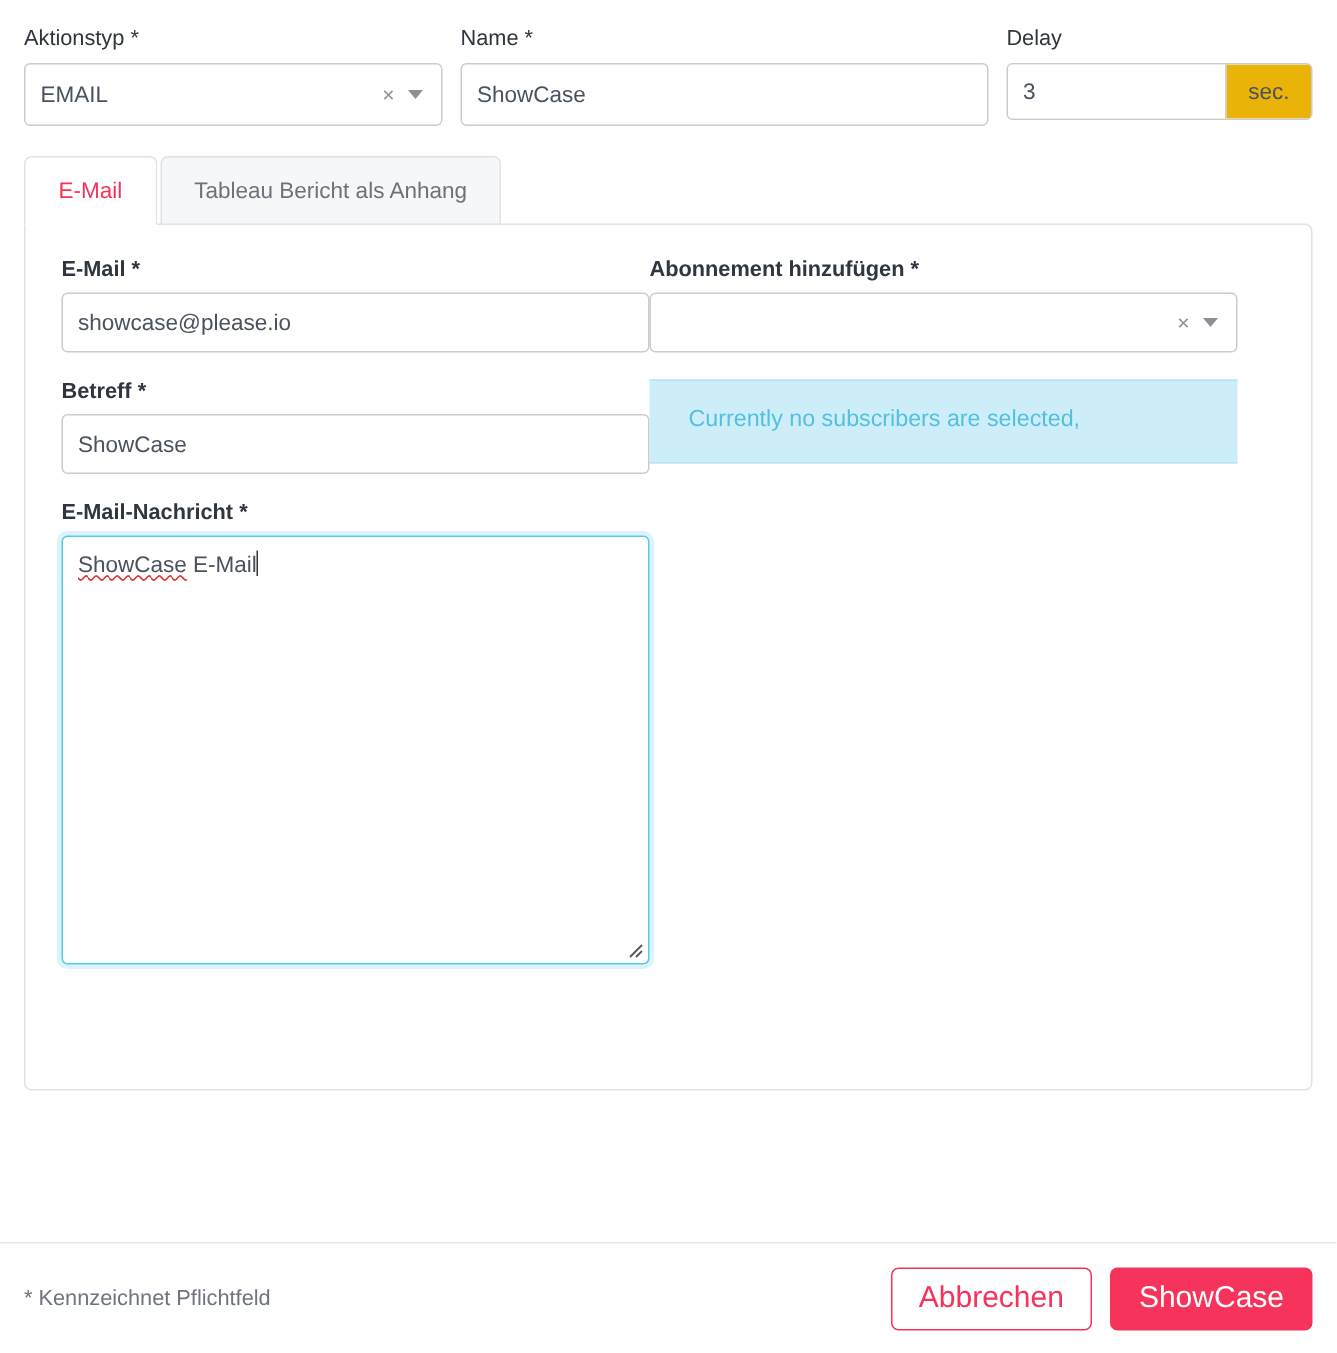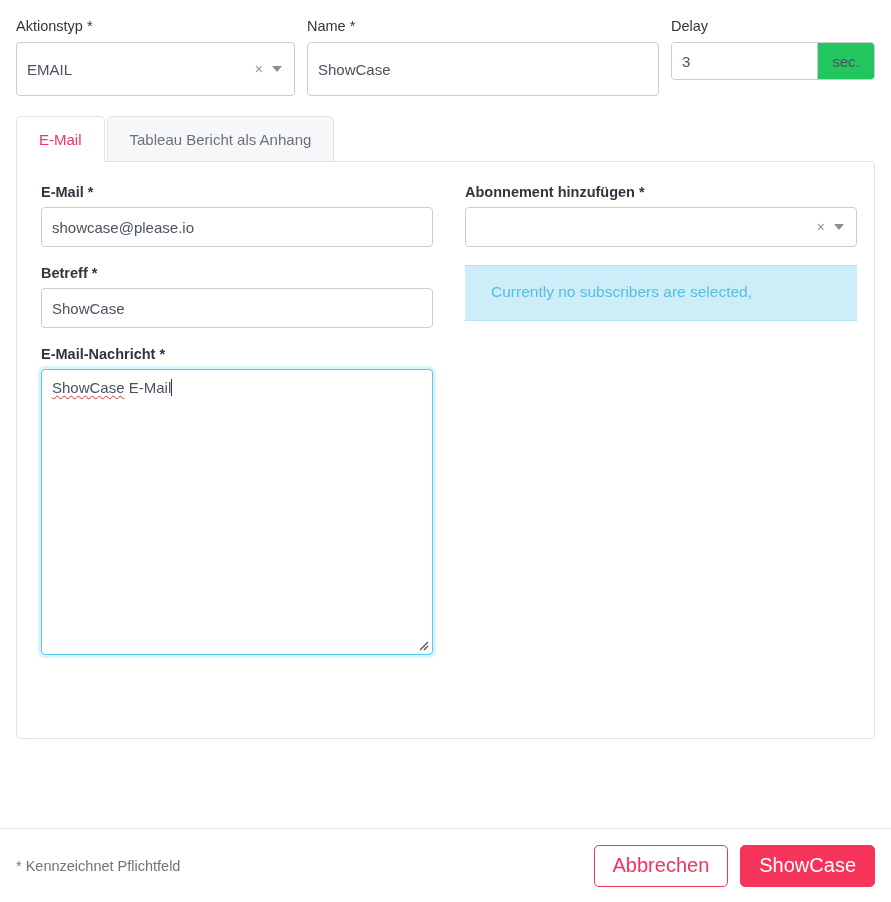--- a/index.html
+++ b/index.html
@@ -83,21 +83,21 @@
 
   .field-label-bold {
     font-size: 14.5px;
     font-weight: bold;
     color: #2f3640;
     margin-bottom: 7px;
     display: block;
   }
 
   .input-box {
-    height: 54px;
+    height: 42px;
     box-sizing: border-box;
     border: 1px solid #c9ccd1;
     border-radius: 4px;
     background: #fff;
     display: flex;
     align-items: center;
     padding: 0 10px;
     font-size: 15px;
     color: #4a5260;
   }
@@ -143,21 +143,21 @@
     display: flex;
     align-items: center;
     padding: 0 10px;
     font-size: 15px;
     color: #4a5260;
     background: #fff;
   }
   .input-group .ig-addon {
     width: 56px;
     flex: 0 0 56px;
-    background: #22c55e;
+    background: #eab308;
     border-left: 1px solid #c9ccd1;
     display: flex;
     align-items: center;
     justify-content: center;
     font-size: 15px;
     color: #4a5260;
   }
 
   
   .tabs-row {
@@ -194,21 +194,20 @@
   }
 
   .tab-panel {
     border: 1px solid #dfe2e6;
     border-radius: 0 5px 5px 5px;
     background: #fff;
     box-sizing: border-box;
     height: 578px;
     padding: 22px 24px 0 24px;
     display: flex;
-    gap: 32px;
   }
   .panel-col-left  { width: 392px; flex: 0 0 392px; }
   .panel-col-right { width: 392px; flex: 0 0 392px; }
 
   .form-group { margin-bottom: 18px; }
 
   .wide-input {
     width: 100%;
     height: 40px;
   }

